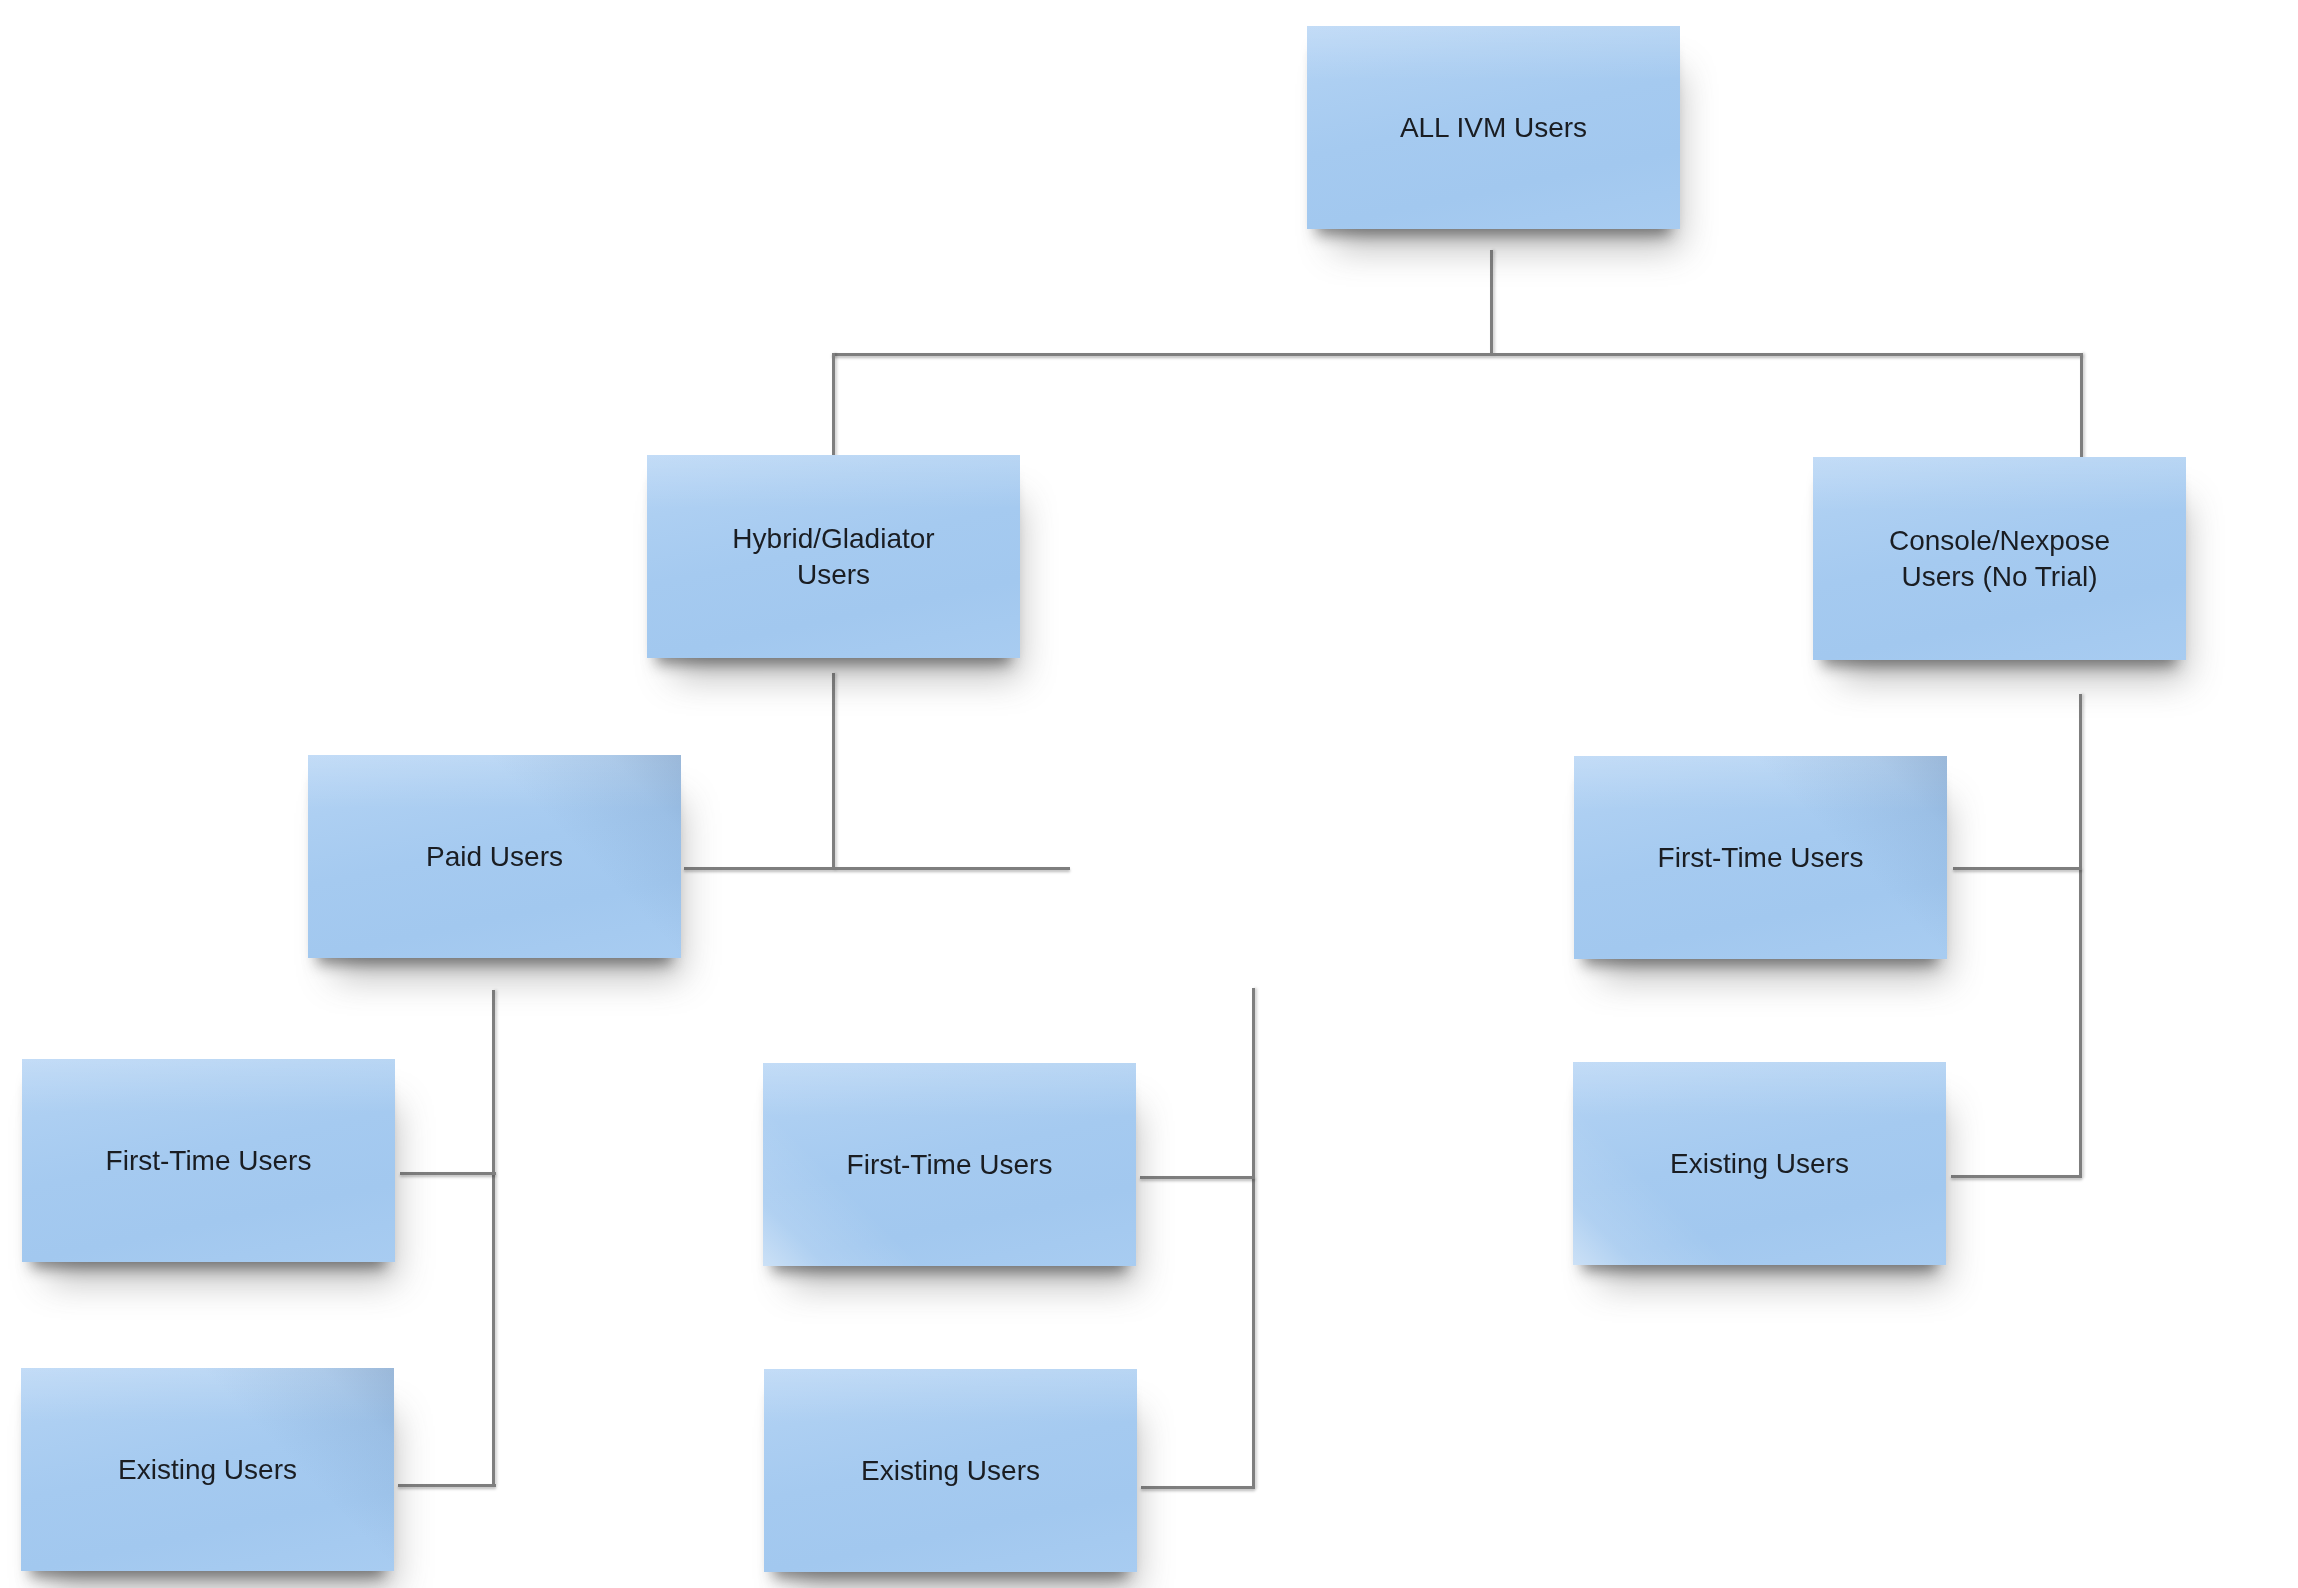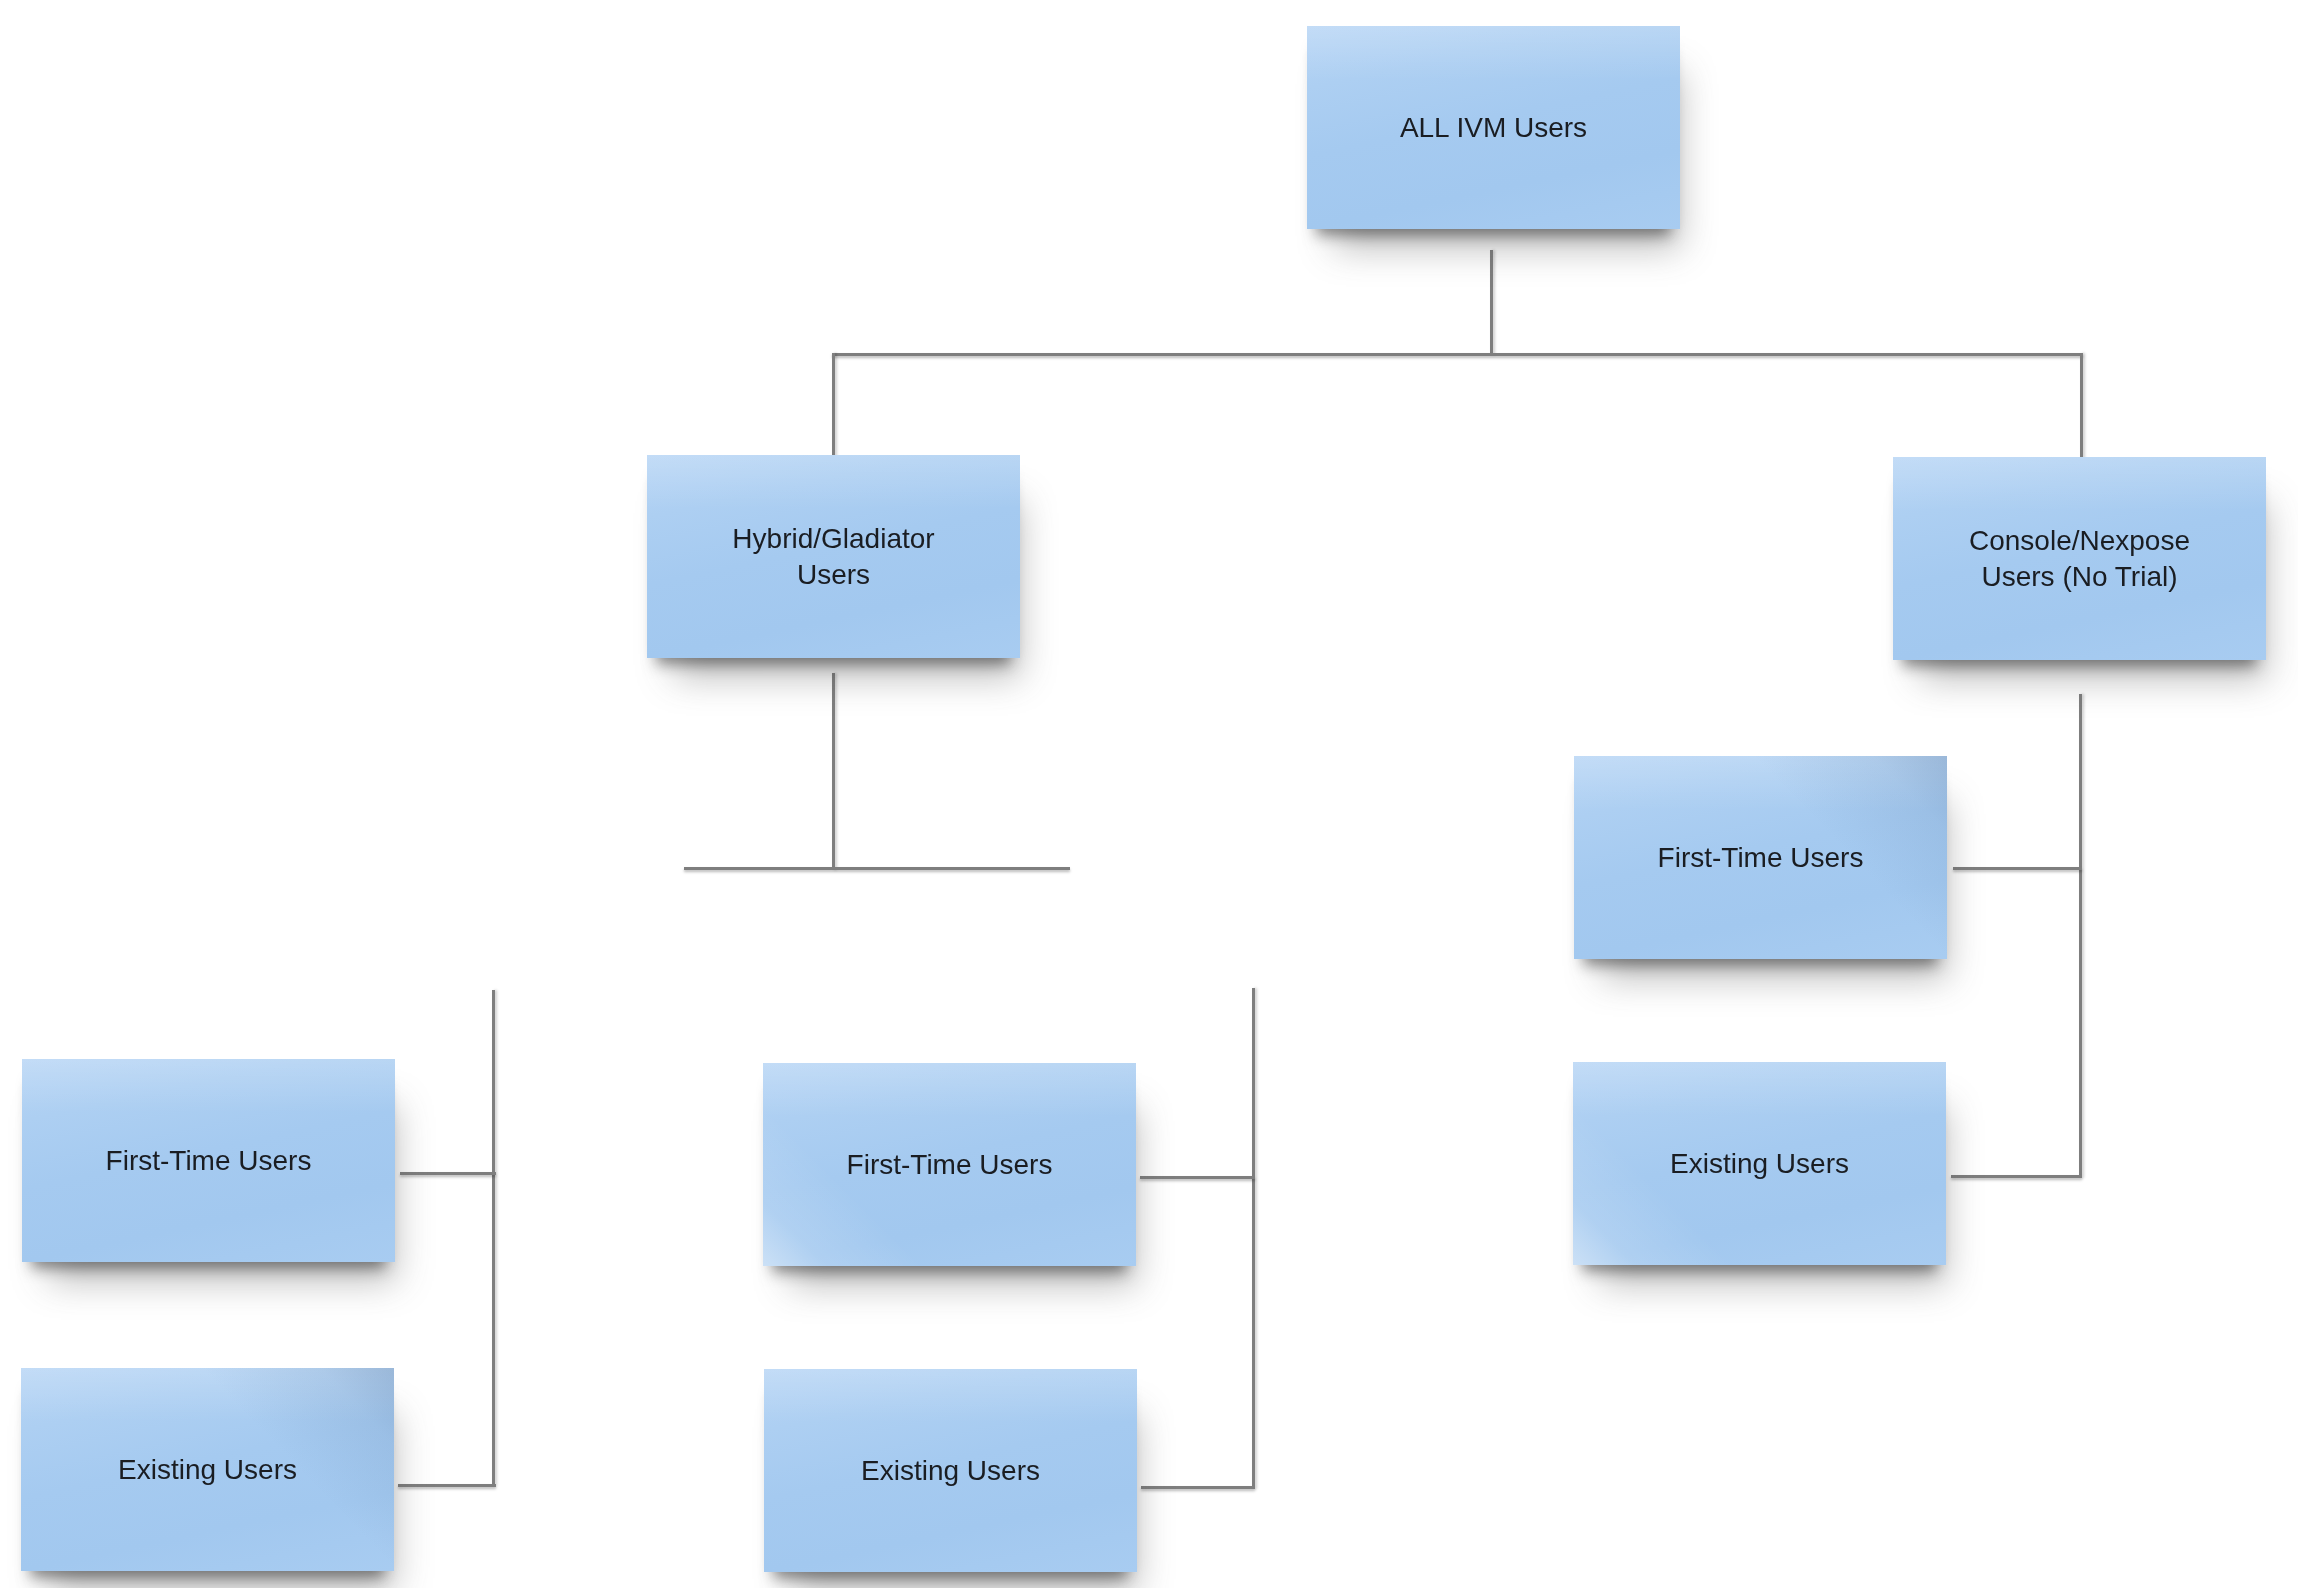--- a/index.html
+++ b/index.html
@@ -72,25 +72,28 @@
 
   <div class="note" style="left:1307px;top:26px;">
     <span class="note-label">ALL IVM Users</span>
   </div>
 
   <div class="note" style="left:647px;top:455px;">
     <span class="note-label">Hybrid/Gladiator
 Users</span>
   </div>
 
-  <div class="note" style="left:1893px;top:457px;justify-content:center;">
+  <div class="note" style="left:1813px;top:457px;justify-content:center;">
     <span class="note-label">Console/Nexpose
 Users (No Trial)</span>
   </div>
 
+  <div class="note fold-tr" style="left:308px;top:755px;">
+    <span class="note-label">Paid Users</span>
+  </div>
 
 
   <div class="note fold-tr" style="left:1574px;top:756px;">
     <span class="note-label">First-Time Users</span>
   </div>
 
   <div class="note" style="left:22px;top:1059px;">
     <span class="note-label">First-Time Users</span>
   </div>
 

